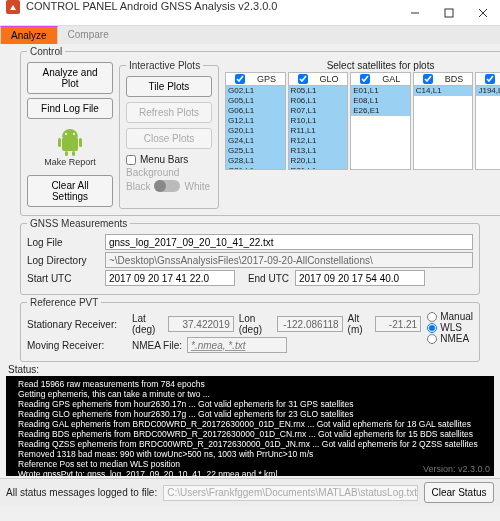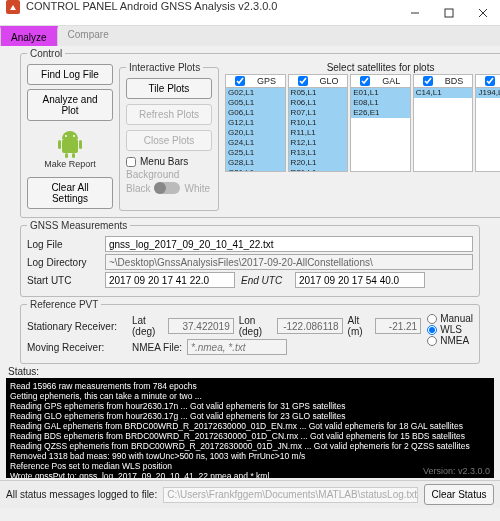--- a/index.html
+++ b/index.html
@@ -8,21 +8,21 @@
 .titlebar { height: 26px; background: #fff; display: flex; align-items: flex-start; padding: 0 0 0 6px; border-bottom: 1px solid #ddd; }
 .titlebar .icon { width: 14px; height: 14px; background: #d04a2a; border-radius: 2px; position: relative; margin-right: 6px; display:flex; align-items:center; justify-content:center;}
 .titlebar .icon::before { content:""; width:0; height:0; border-left:3px solid transparent; border-right:3px solid transparent; border-bottom:5px solid #fff; position:absolute;}
 .titlebar .title { font-size: 11px; color: #333; }
 .titlebar .spacer { flex: 1; }
 .winbtn { width: 34px; height: 26px; display: flex; align-items: center; justify-content: center; }
 .winbtn svg { width: 10px; height: 10px; }
 
 .tabs { display: flex; background: #e9e9e9; font-size: 10px; }
 .tab { padding: 3px 10px; color: #888; }
-.tab.active { background: #d946ef; color: #000; border-top: 3px solid #d946ef; border-left:1px solid #ccc; border-right:1px solid #ccc; }
+.tab.active { background: #f97316; color: #000; border-top: 1px solid #d946ef; border-left:1px solid #ccc; border-right:1px solid #ccc; }
 
 fieldset { border: 1px solid #bbb; border-radius: 3px; margin: 2px 20px; padding: 3px 6px 6px 6px; }
 legend { font-size: 10px; color: #333; padding: 0 3px; }
 
 .btn { display: block; min-width: 86px; padding: 4px 6px; margin: 2px 0; background: #f5f5f5; border: 1px solid #999; border-radius: 3px; font-size: 10px; text-align: center; }
 .btn.dis { color: #aaa; border-color: #ccc; }
 
 .control-flex { display: flex; gap: 6px; }
 .col-left { display:flex; flex-direction:column; align-items:center; }
 .android-icon { width: 60px; height: 48px; display:flex; flex-direction:column; align-items:center; justify-content:center; margin:2px 0; }
@@ -53,21 +53,21 @@
 
 .ref-row { display:flex; align-items:center; gap:5px; font-size:10px; margin:2px 0;}
 .ref-row .lbl { min-width:100px;}
 .numf { width:66px; text-align:right;}
 .radio-col { display:flex; flex-direction:column; gap:0px; margin-left:auto; font-size:10px;}
 .radio-col label { display:flex; align-items:center; gap:3px;}
 input[type=radio]{ width:10px; height:10px; margin:0;}
 
 .status-box { margin:2px 6px; }
 .status-head { font-size:10px; margin:0 0 1px 2px;}
-.console { background:#000; color:#fff; font-size:8.5px; line-height:10px; padding:3px 4px; height:100px; overflow:hidden; font-family: "Segoe UI", Arial, sans-serif; position:relative;}
+.console { background:#000; color:#fff; font-size:8.5px; line-height:10px; padding:3px 12px; height:100px; overflow:hidden; font-family: "Segoe UI", Arial, sans-serif; position:relative;}
 .console .ver { position:absolute; right:4px; bottom:2px; color:#777; font-size:9px;}
 
 .footer { display:flex; align-items:center; gap:6px; padding:3px 6px; border-top:1px solid #ccc; background:#ededed; font-size:10px;}
 .footer .path { flex:1; color:#aaa; border:1px solid #ccc; background:#f7f7f7; padding:1px 3px; height:16px; overflow:hidden; white-space:nowrap;}
 </style>
 </head>
 <body>
 
 <div class="titlebar">
   <div class="icon"></div>
@@ -94,22 +94,22 @@
 <div class="tabs">
   <div class="tab active">Analyze</div>
   <div class="tab">Compare</div>
 </div>
 
 <fieldset>
   <legend>Control</legend>
   <div class="control-flex">
 
     <div class="col-left">
+      <button class="btn">Analyze and Plot</button>
       <button class="btn">Find Log File</button>
-      <button class="btn">Analyze and Plot</button>
       <div class="android-icon">
         <svg viewBox="0 0 40 30">
           <rect x="12" y="10" width="16" height="14" rx="2" fill="#8fbf3f"></rect>
           <path d="M12 10 a8 8 0 0 1 16 0" fill="#8fbf3f"></path>
           <circle cx="16" cy="7" r="1" fill="#fff"></circle>
             <circle cx="24" cy="7" r="1" fill="#fff"></circle>
           <rect x="8" y="11" width="3" height="9" rx="1.5" fill="#8fbf3f"></rect>
           <rect x="29" y="11" width="3" height="9" rx="1.5" fill="#8fbf3f"></rect>
           <rect x="15" y="24" width="3" height="5" rx="1.5" fill="#8fbf3f"></rect>
           <rect x="22" y="24" width="3" height="5" rx="1.5" fill="#8fbf3f"></rect>
@@ -217,42 +217,42 @@
     <span class="lbl">Log File</span>
     <input type="text" class="field wide" value="gnss_log_2017_09_20_10_41_22.txt" style="">
   </div>
   <div class="gnss-row">
     <span class="lbl">Log Directory</span>
     <input type="text" class="field wide ro" value="~\Desktop\GnssAnalysisFiles\2017-09-20-AllConstellations\" style="">
   </div>
   <div class="gnss-row">
     <span class="lbl">Start UTC</span>
     <input type="text" class="field" style="width: 130px;" value="2017 09 20 17 41 22.0">
-    <span class="lbl" style="min-width:48px; text-align:left;font-style:italic;">End UTC</span>
+    <span class="lbl" style="min-width:48px; text-align:right;">End UTC</span>
     <input type="text" class="field" style="width: 130px;" value="2017 09 20 17 54 40.0">
   </div>
 </fieldset>
 
 <fieldset>
   <legend>Reference PVT</legend>
   <div style="display:flex; gap:6px;">
     <div style="flex:1;">
       <div class="ref-row">
         <span class="lbl">Stationary Receiver:</span>
         <span>Lat (deg)</span>
         <input type="text" class="field numf ro" value="37.422019" style="">
         <span>Lon (deg)</span>
         <input type="text" class="field numf ro" value="-122.086118" style="">
         <span>Alt (m)</span>
         <input type="text" class="field ro" style="width: 46px; text-align: right;" value="-21.21">
       </div>
       <div class="ref-row">
         <span class="lbl">Moving Receiver:</span>
         <span>NMEA File:</span>
-        <input type="text" class="field ro" style="width: 100px; font-style: italic; color: rgb(153, 153, 153);" placeholder="*.nmea, *.txt">
+        <input type="text" class="field ro" style="width: 100px; font-style: italic; color: rgb(153, 153, 153); text-decoration: underline;" placeholder="*.nmea, *.txt">
       </div>
     </div>
     <div class="radio-col">
       <label>
           <input type="radio" name="ref" style="">
           <span>Manual</span>
         </label>
       <label>
           <input type="radio" name="ref" checked="" style="">
           <span>WLS</span>

